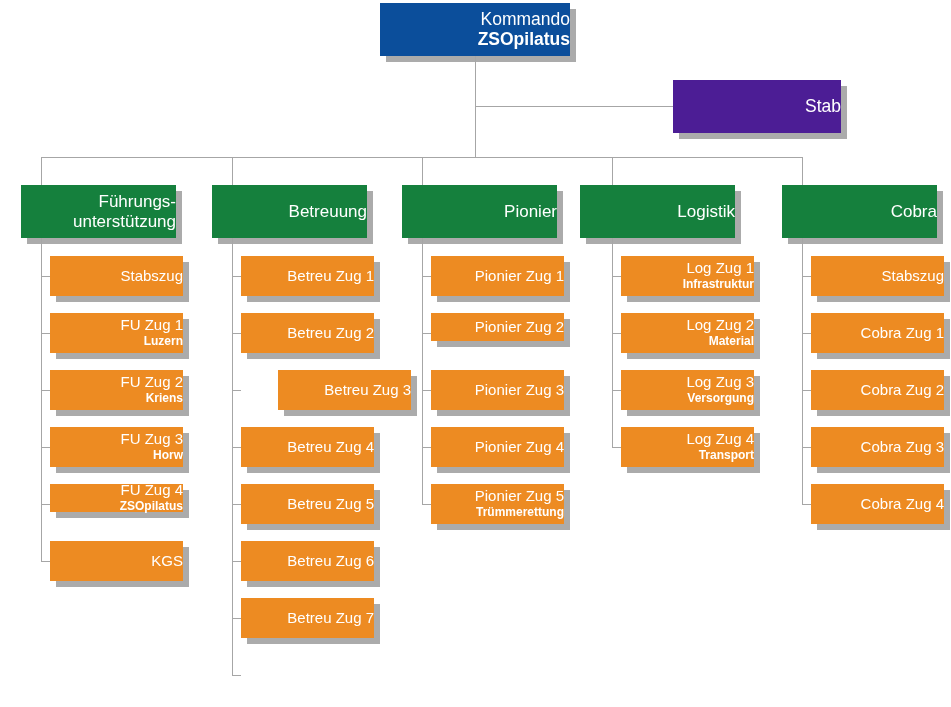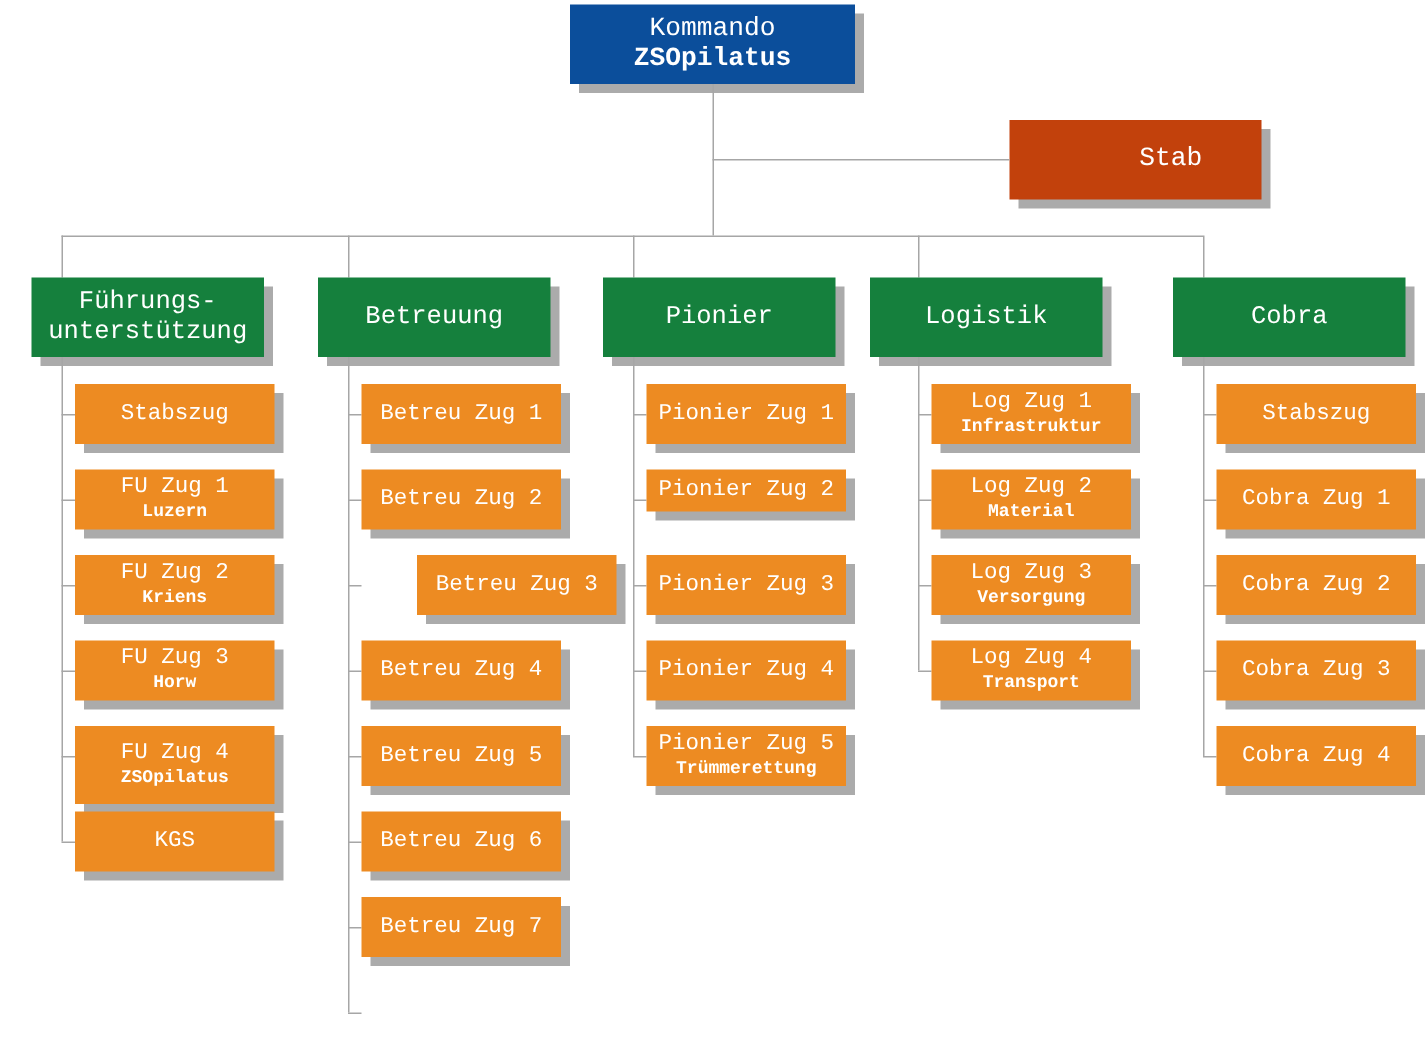--- a/index.html
+++ b/index.html
@@ -15,33 +15,32 @@
   .line{position:absolute;background:#a6a6a6;}
   .vline{width:1px;}
   .hline{height:1px;}
 
   
   .node{
     position:absolute;
     box-sizing:border-box;
     display:flex;
     flex-direction:column;
-    align-items:center;
+    align-items:flex-end;
     justify-content:center;
     text-align:center;
     color:#ffffff;
     line-height:1.12;
     box-shadow:6px 6px 0 0 rgba(167,167,167,.95);
-    font-family:Liberation Mono, monospace;
   }
   .node .l1{display:block;}
   .node .l2{display:block;font-weight:bold;}
 
   .root{background:#0b4e9b;font-size:17.5px;}
-  .staff{background:#c2410c;font-size:17.5px;padding-left:47px;}
+  .staff{background:#4c1d95;font-size:17.5px;padding-left:47px;}
   .dept{background:#15803d;font-size:17px;}
   .unit{background:#ed8b22;font-size:15px;}
   .unit .l2{font-size:12px;margin-top:1px;}
   .dept .l2{font-weight:normal;}
 </style>
 </head>
 <body>
 
 <div id="chart">
     <div class="node root" style="left: 380px; top: 3px; width: 190px; height: 53px;">
@@ -73,21 +72,21 @@
     <div class="node unit" style="left: 50px; top: 370px; width: 133px; height: 40px;">
       <span class="l1">FU Zug 2</span>
       <span class="l2">Kriens</span>
     </div>
     <div class="line hline" style="left: 41px; top: 447px; width: 9px;"></div>
     <div class="node unit" style="left: 50px; top: 427px; width: 133px; height: 40px;">
       <span class="l1">FU Zug 3</span>
       <span class="l2">Horw</span>
     </div>
     <div class="line hline" style="left: 41px; top: 504px; width: 9px;"></div>
-    <div class="node unit" style="left: 50px; top: 484px; width: 133px; height: 52px;">
+    <div class="node unit" style="left: 50px; top: 484px; width: 133px; height: 28px;">
       <span class="l1">FU Zug 4</span>
       <span class="l2">ZSOpilatus</span>
     </div>
     <div class="line hline" style="left: 41px; top: 561px; width: 9px;"></div>
     <div class="node unit" style="left: 50px; top: 541px; width: 133px; height: 40px;">
       <span class="l1">KGS</span>
     </div>
     <div class="line vline" style="left: 232px; top: 157px; height: 28px;"></div>
     <div class="node dept" style="left: 212px; top: 185px; width: 155px; height: 53px;">
       <span class="l1">Betreuung</span>

